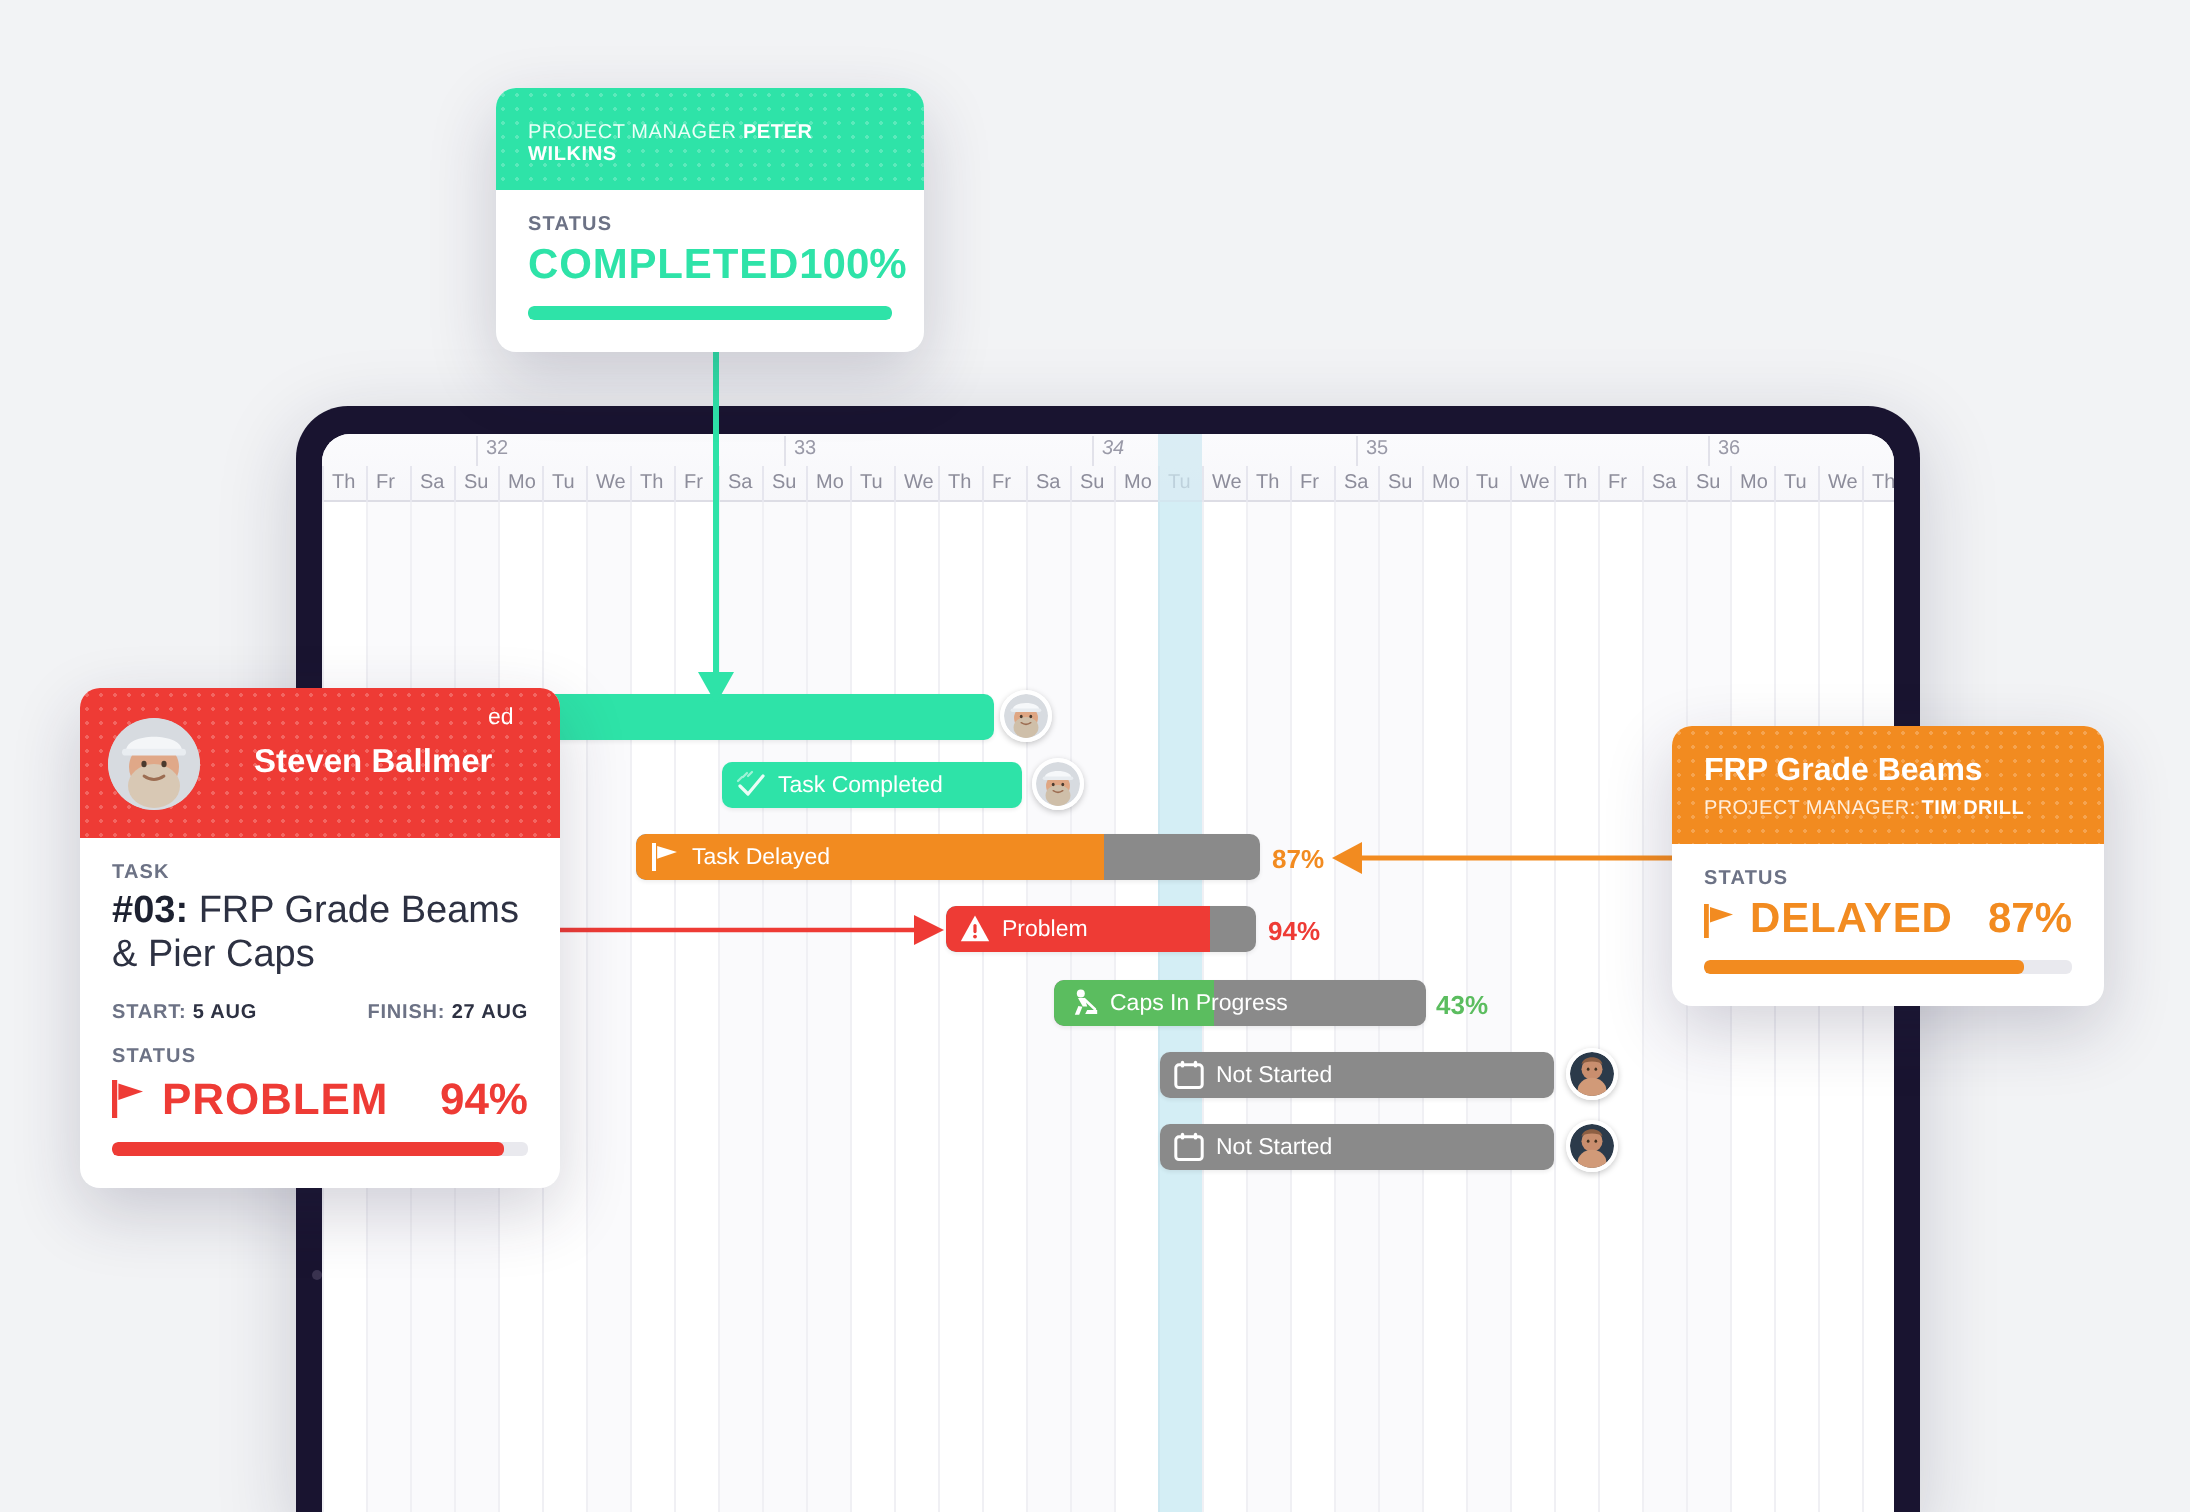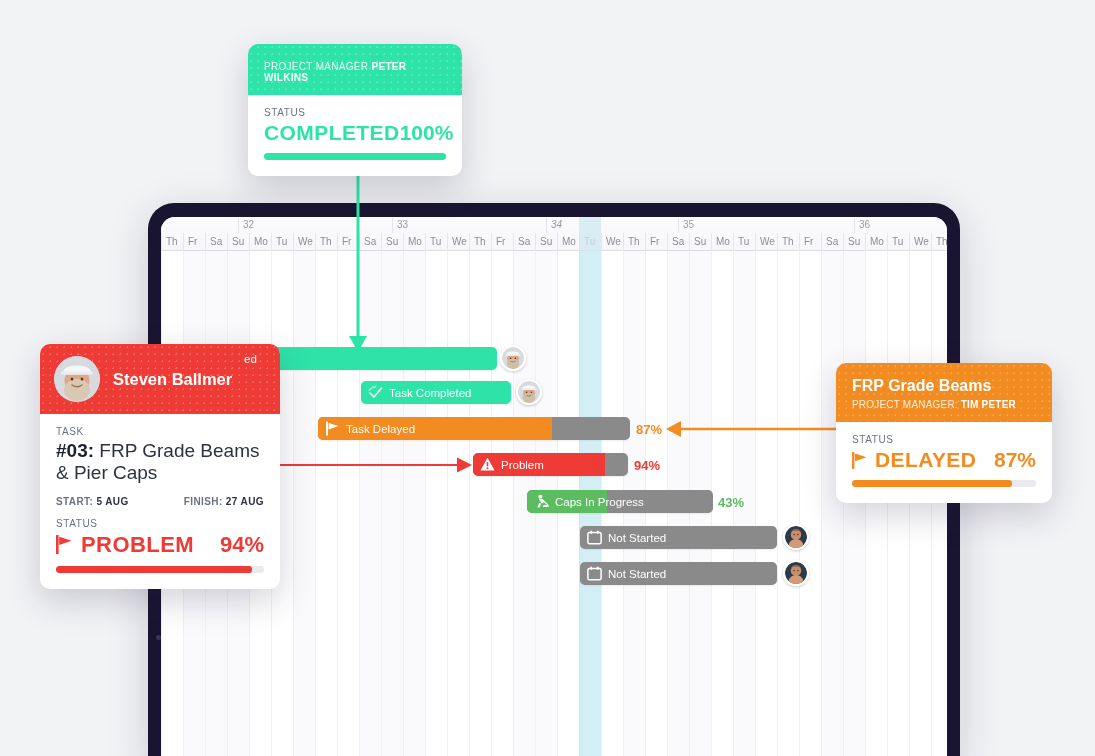--- a/index.html
+++ b/index.html
@@ -124,21 +124,21 @@
   .card-head { position: relative; }
   .card-head::after{
     content:""; position:absolute; inset:0;
     background-image: radial-gradient(rgba(255,255,255,.22) 1px, transparent 1px);
     background-size: 7px 7px;
     pointer-events:none;
   }
   .card-body { padding: 12px 16px 16px 16px; }
   .kicker {
     font-size: 10px; letter-spacing: .06em;
-    color: #6c7285; font-weight: normal; text-transform: uppercase;
+    color: #6c7285; font-weight: bold; text-transform: uppercase;
   }
   .statline { display:flex; align-items:center; justify-content:space-between; }
   .statword {
     font-size: 21px; font-weight: bold; letter-spacing: .02em;
   }
   .statpct { font-size: 21px; font-weight: bold; }
   .pbar {
     position: relative; height: 7px; border-radius: 3px;
     background: #e9e9ee; margin-top: 8px; overflow:hidden;
   }
@@ -161,21 +161,21 @@
                    font-size:10px; color:#ffeedb; letter-spacing:.02em; }
   #card-frp .sub b { color:#fff; }
 
   
   #card-steven { left: 40px; top: 344px; width: 240px; }
   #card-steven .card-head {
     background:#ee3b35; padding: 12px 14px;
     display:flex; align-items:center; gap:11px;
   }
   #card-steven .card-head .txt { position:relative; z-index:2; }
-  #card-steven h3 { margin:2px; font-size:16.5px; font-weight:bold; color:#fff; }
+  #card-steven h3 { margin:16px; font-size:16.5px; font-weight:bold; color:#fff; }
   #card-steven .role { margin-top:2px; font-size:10px; font-weight:bold;
                        color:#fff; letter-spacing:.04em; }
   #card-steven .av {
     position:relative; z-index:2; width:46px; height:46px; border-radius:50%;
     overflow:hidden; background:#cfd3d8; flex:0 0 46px;
   }
   .tasktitle { font-size:19px; color:#2d3142; line-height:1.18; margin:3px 0 11px 0; }
   .tasktitle b { color:#1d2130; font-weight:bold; }
   .daterow { display:flex; justify-content:space-between;
              font-size:10px; color:#6c7285; font-weight:bold;
@@ -438,21 +438,21 @@
         <i id="pb-drill" style="background: rgb(46, 227, 168); width: 100%;"></i>
       </div>
     </div>
   </div>
 
   <div class="card" id="card-frp">
     <div class="card-head">
       <h3>FRP Grade Beams</h3>
       <div class="sub">
         <span>PROJECT MANAGER:</span>
-        <b>TIM PETER</b>
+        <b>TIM DRILL</b>
       </div>
     </div>
     <div class="card-body">
       <div class="kicker">STATUS</div>
       <div class="statline" style="margin-top:3px;">
         <span class="statword" style="color:#f28b20; display:flex; align-items:center; gap:7px;">
           <svg width="16" height="17" viewBox="0 0 16 17">
             <rect x="0" y="0" width="2.4" height="17" fill="#f28b20"></rect>
             <path d="M3 1.5 L14.5 5.2 L3 9.2 Z" fill="#f28b20"></path>
           </svg>

